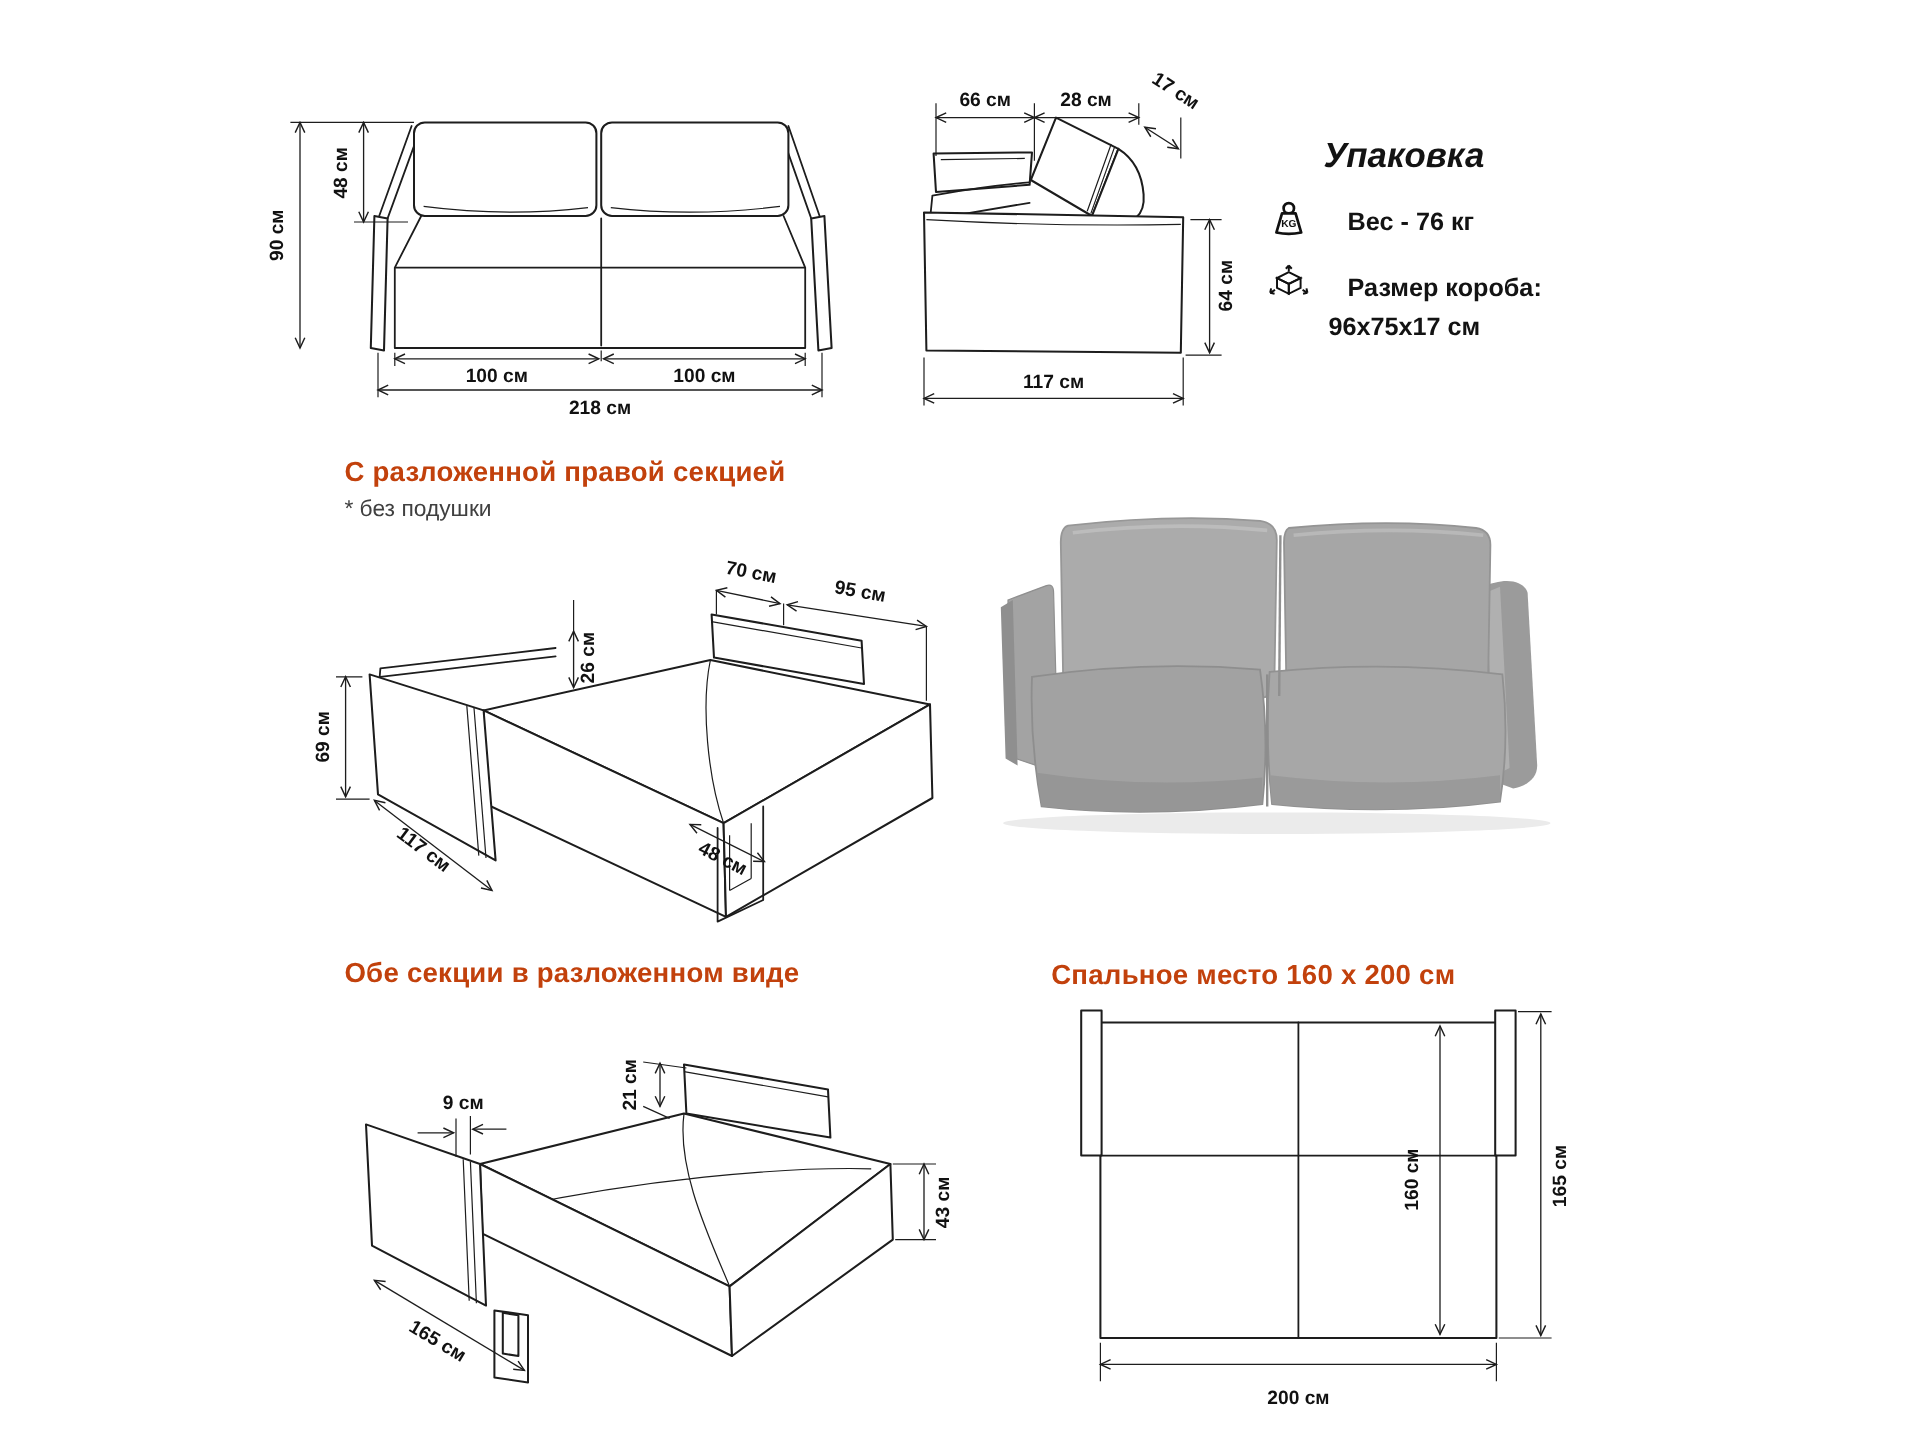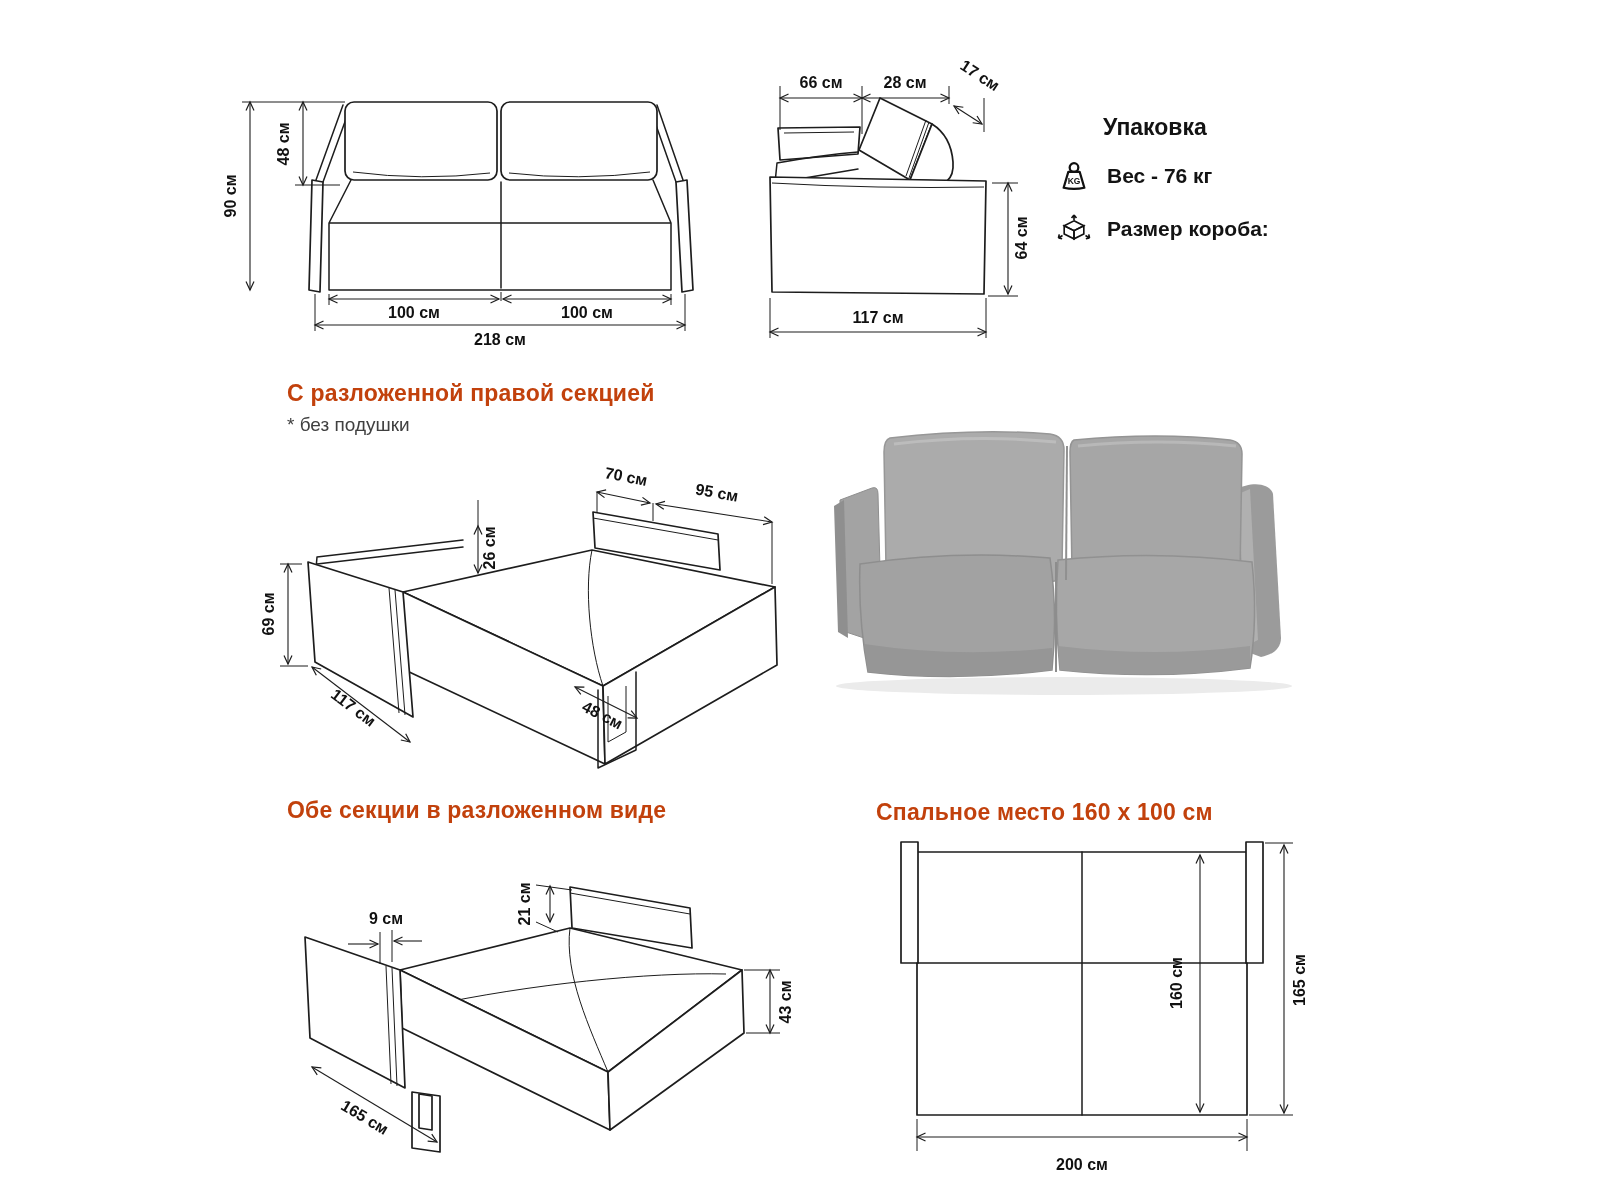--- a/index.html
+++ b/index.html
@@ -5,22 +5,22 @@
   * { margin:0; padding:0; box-sizing:border-box; }
   html,body { background:#ffffff; }
   body { font-family:"Liberation Sans","DejaVu Sans",sans-serif; color:#131313; }
   .sheet { position:relative; width:1600px; height:1200px; background:#fff; overflow:hidden; }
   .abs { position:absolute; }
 
   .sec-title { font-size:23px; font-weight:700; color:#c2410c; letter-spacing:.2px; }
   .sec-sub   { font-size:19px; font-weight:500; color:#404040; margin-top:7px; }
 
   
-  .pack-title { font-size:23px; font-weight:700; margin-left:47px; margin-bottom:12px; }
-  .pack-row   { display:flex; align-items:center; gap:15px; font-size:21px; font-weight:600; margin-top:19px; }
+  .pack-title { font-size:29px; font-weight:700; margin-left:47px; margin-bottom:12px;font-style:italic; }
+  .pack-row   { display:flex; align-items:flex-end; gap:31px; font-size:21px; font-weight:600; margin-top:19px; }
   .pack-row .picon { width:36px; display:flex; justify-content:center; flex:0 0 36px; }
   .pack-cont  { font-size:21px; font-weight:600; margin-left:51px; margin-top:8px; }
 
   
   svg text { font-family:"Liberation Sans","DejaVu Sans",sans-serif; }
   .ol  { fill:#ffffff; stroke:#1d1d1d; stroke-width:1.7; stroke-linejoin:round; }
   .ln  { fill:none; stroke:#1d1d1d; stroke-width:1.5; stroke-linecap:round; stroke-linejoin:round; }
   .xl  { fill:none; stroke:#1d1d1d; stroke-width:1; }
   .dl  { fill:none; stroke:#1d1d1d; stroke-width:1.1; }
   .dimtxt { font-size:16px; font-weight:700; fill:#111; text-anchor:middle; }
@@ -110,20 +110,21 @@
           <polygon points="22,9 34,15 22,21 10,15" fill="none" stroke="#111" stroke-width="2"></polygon>
           <polygon points="10,15 10,25 22,31 22,21" fill="none" stroke="#111" stroke-width="2"></polygon>
           <polygon points="34,15 34,25 22,31 22,21" fill="none" stroke="#111" stroke-width="2"></polygon>
           <path d="M22,8 V2 M22,2 L19,5.5 M22,2 L25,5.5" fill="none" stroke="#111" stroke-width="2"></path>
           <path d="M8,27 L3,30 M3,30 L7.5,31 M3,30 L4,25.5" fill="none" stroke="#111" stroke-width="2"></path>
           <path d="M36,27 L41,30 M41,30 L36.5,31 M41,30 L40,25.5" fill="none" stroke="#111" stroke-width="2"></path>
         </svg>
       </span>
       <span>Размер короба:</span>
     </div>
+    <div class="pack-cont">96x75x17 см</div>
   </div>
 
   <div class="abs" style="left:287px;top:380px">
     <div class="sec-title">С разложенной правой секцией</div>
     <div class="sec-sub">* без подушки</div>
   </div>
 
   <svg class="abs" style="left:258px;top:458px" width="540" height="330" viewBox="0 0 540 330">
     <defs>
       <marker id="mUR" markerWidth="12" markerHeight="12" refX="9.5" refY="5" orient="auto-start-reverse" markerUnits="userSpaceOnUse" viewBox="0 0 12 10">
@@ -207,21 +208,21 @@
       <path class="dl" d="M290,42 V78" marker-start="url(#mUB)" marker-end="url(#mUB)"></path>
       <path class="dl" d="M510,126 V189" marker-start="url(#mUB)" marker-end="url(#mUB)"></path>
       <path class="dl" d="M52,223 L177,298" marker-start="url(#mUB)" marker-end="url(#mUB)"></path>
       <text class="dimtxt" x="126" y="80">9 см</text>
       <text class="dimtxt" transform="rotate(-90 270 60)" x="270" y="60">21 см</text>
       <text class="dimtxt" transform="rotate(-90 531 158)" x="531" y="158">43 см</text>
       <text class="dimtxt" transform="rotate(31 102 278)" x="102" y="278">165 см</text>
     </g>
   </svg>
 
-  <div class="abs sec-title" style="left:876px;top:799px">Спальное место 160 x 100 см</div>
+  <div class="abs sec-title" style="left:876px;top:799px">Спальное место 160 x 200 см</div>
 
   <svg class="abs" style="left:860px;top:820px" width="480" height="360" viewBox="0 0 480 360">
     <defs>
       <marker id="mSP" markerWidth="12" markerHeight="12" refX="9.5" refY="5" orient="auto-start-reverse" markerUnits="userSpaceOnUse" viewBox="0 0 12 10">
         <path d="M1,1 L9.5,5 L1,9" fill="none" stroke="#1d1d1d" stroke-width="1.2"></path>
       </marker>
     </defs>
     <g>
       <rect class="ol" x="57" y="32" width="330" height="263"></rect>
       <rect class="ol" x="41" y="22" width="17" height="121"></rect>

